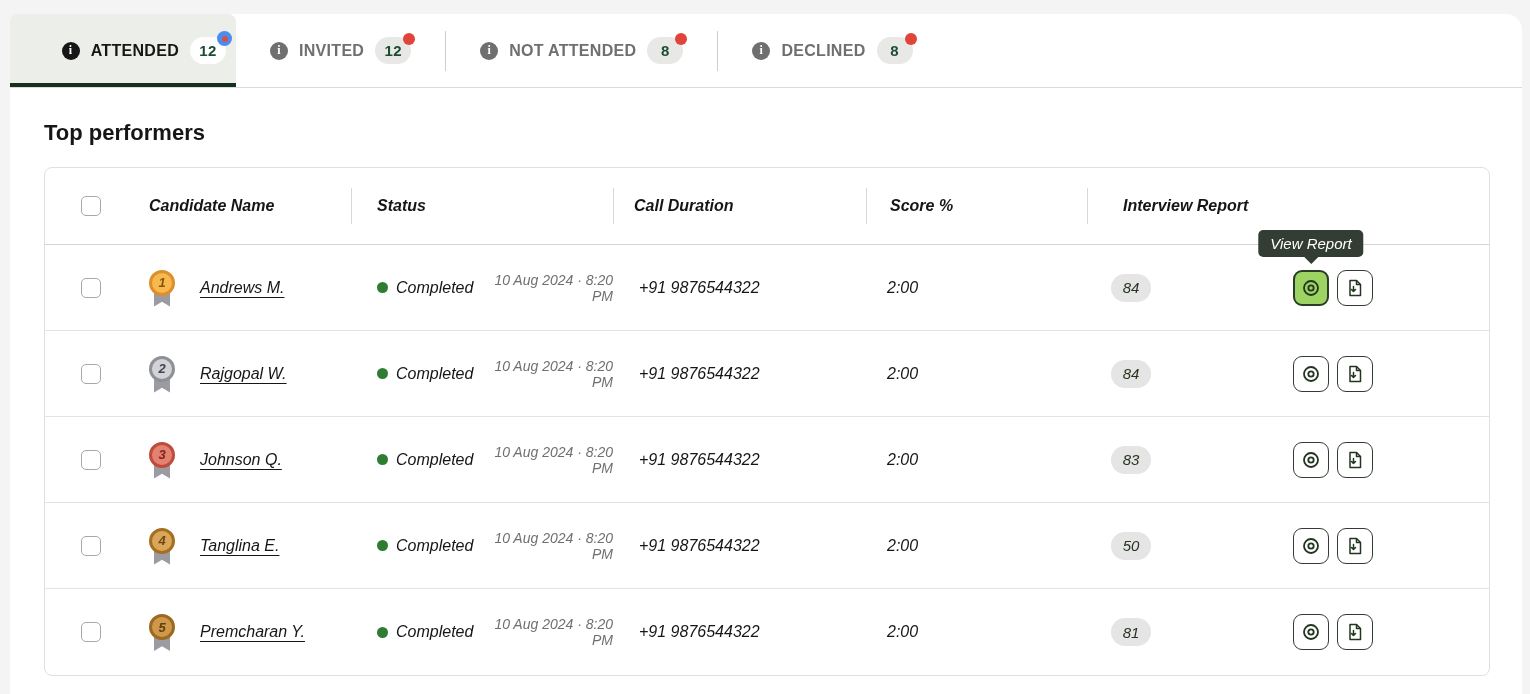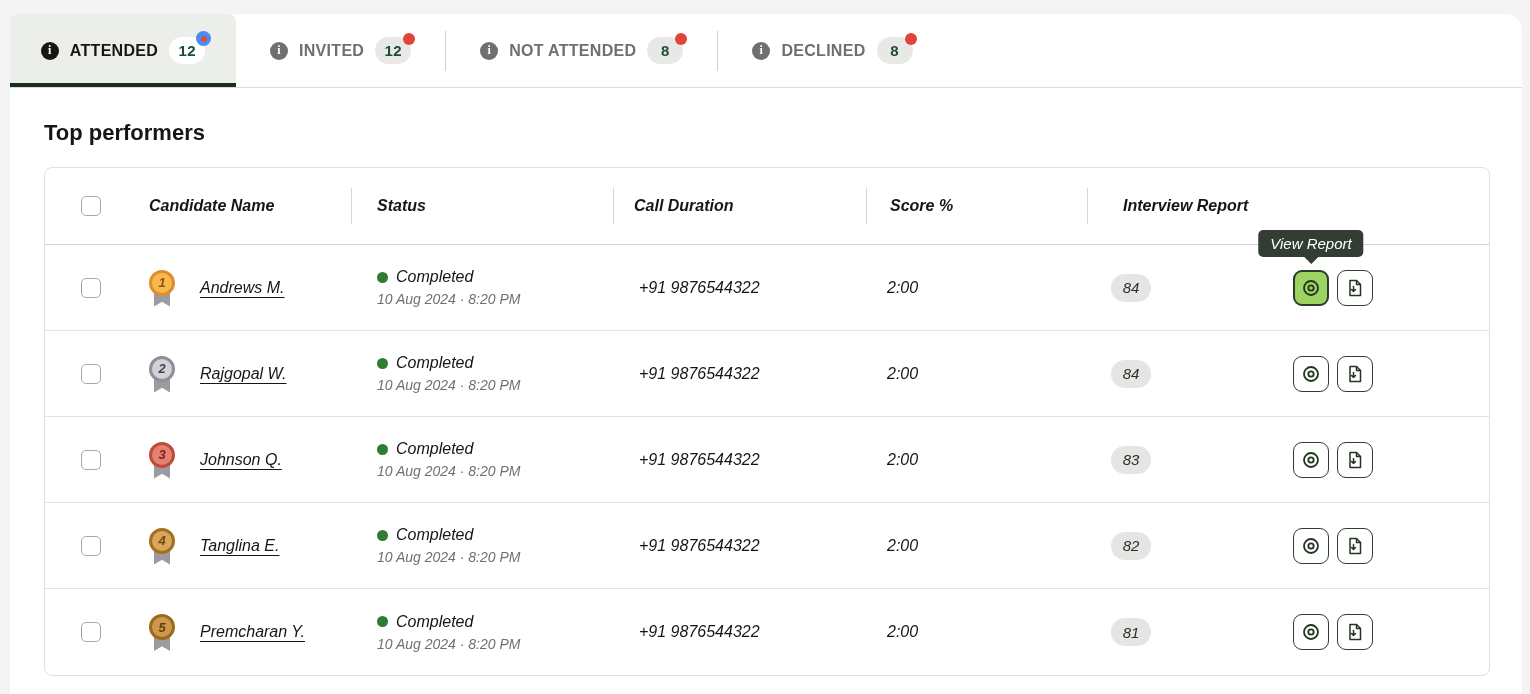--- a/index.html
+++ b/index.html
@@ -35,21 +35,21 @@
     color: #6f6f6f;
     cursor: pointer;
     white-space: nowrap;
   }
   .tab.active {
     background: #ebeee9;
     border-radius: 8px 8px 0 0;
     box-shadow: inset 0 -4px 0 #17301d;
     color: #161616;
     width: 226px;
-    justify-content: center;
+    justify-content: flex-end;
     padding: 0 10px;
   }
   .info-icon {
     width: 18px; height: 18px;
     border-radius: 50%;
     background: #6f6f6f;
     color: #fff;
     display: inline-flex;
     align-items: center;
     justify-content: center;
@@ -170,21 +170,21 @@
   .medal-4 .medal-circle { background:#d9a65b; border:3px solid #a4701f; color:#6d4a12; }
   .medal-5 .medal-circle { background:#d0984d; border:3px solid #9c6a1e; color:#5f3f0c; }
   .name-link {
     font-size: 16px;
     color: #161616;
     text-decoration: underline;
     text-underline-offset: 4px;
     cursor: pointer;
     margin-left: 16px;
   }
-  .status-stack { display: flex; flex-direction: column; gap: 5px; text-align: right; }
+  .status-stack { display: flex; flex-direction: row; gap: 5px; text-align: right; }
   .status-line { display: flex; align-items: center; gap: 8px; font-size: 16px; }
   .status-dot { width: 11px; height: 11px; border-radius: 50%; background: #2e7d32; flex: none; }
   .status-date { font-size: 14px; color: #6f6f6f; }
   .plain-text { font-size: 16px; }
   .score-pill {
     min-width: 40px; height: 28px;
     padding: 0 10px;
     border-radius: 14px;
     background: #e5e5e5;
     color: #27351f;
@@ -445,21 +445,21 @@
             <span class="status-date">10 Aug 2024 · 8:20 PM</span>
           </div>
         </div>
         <div class="cell col-phone">
             <span class="plain-text">+91 9876544322</span>
           </div>
         <div class="cell col-duration">
             <span class="plain-text">2:00</span>
           </div>
         <div class="cell col-score">
-            <span class="score-pill">82</span>
+            <span class="score-pill">50</span>
           </div>
         <div class="cell col-report">
           <button class="icon-btn">
             <svg width="20" height="20" viewBox="0 0 20 20">
               <circle cx="10" cy="10" r="7" fill="none" stroke="#21351f" stroke-width="1.8"></circle>
               <circle cx="10" cy="10" r="2.7" fill="none" stroke="#21351f" stroke-width="1.8"></circle>
             </svg>
           </button>
           <button class="icon-btn">
             <svg width="20" height="20" viewBox="0 0 20 20">

